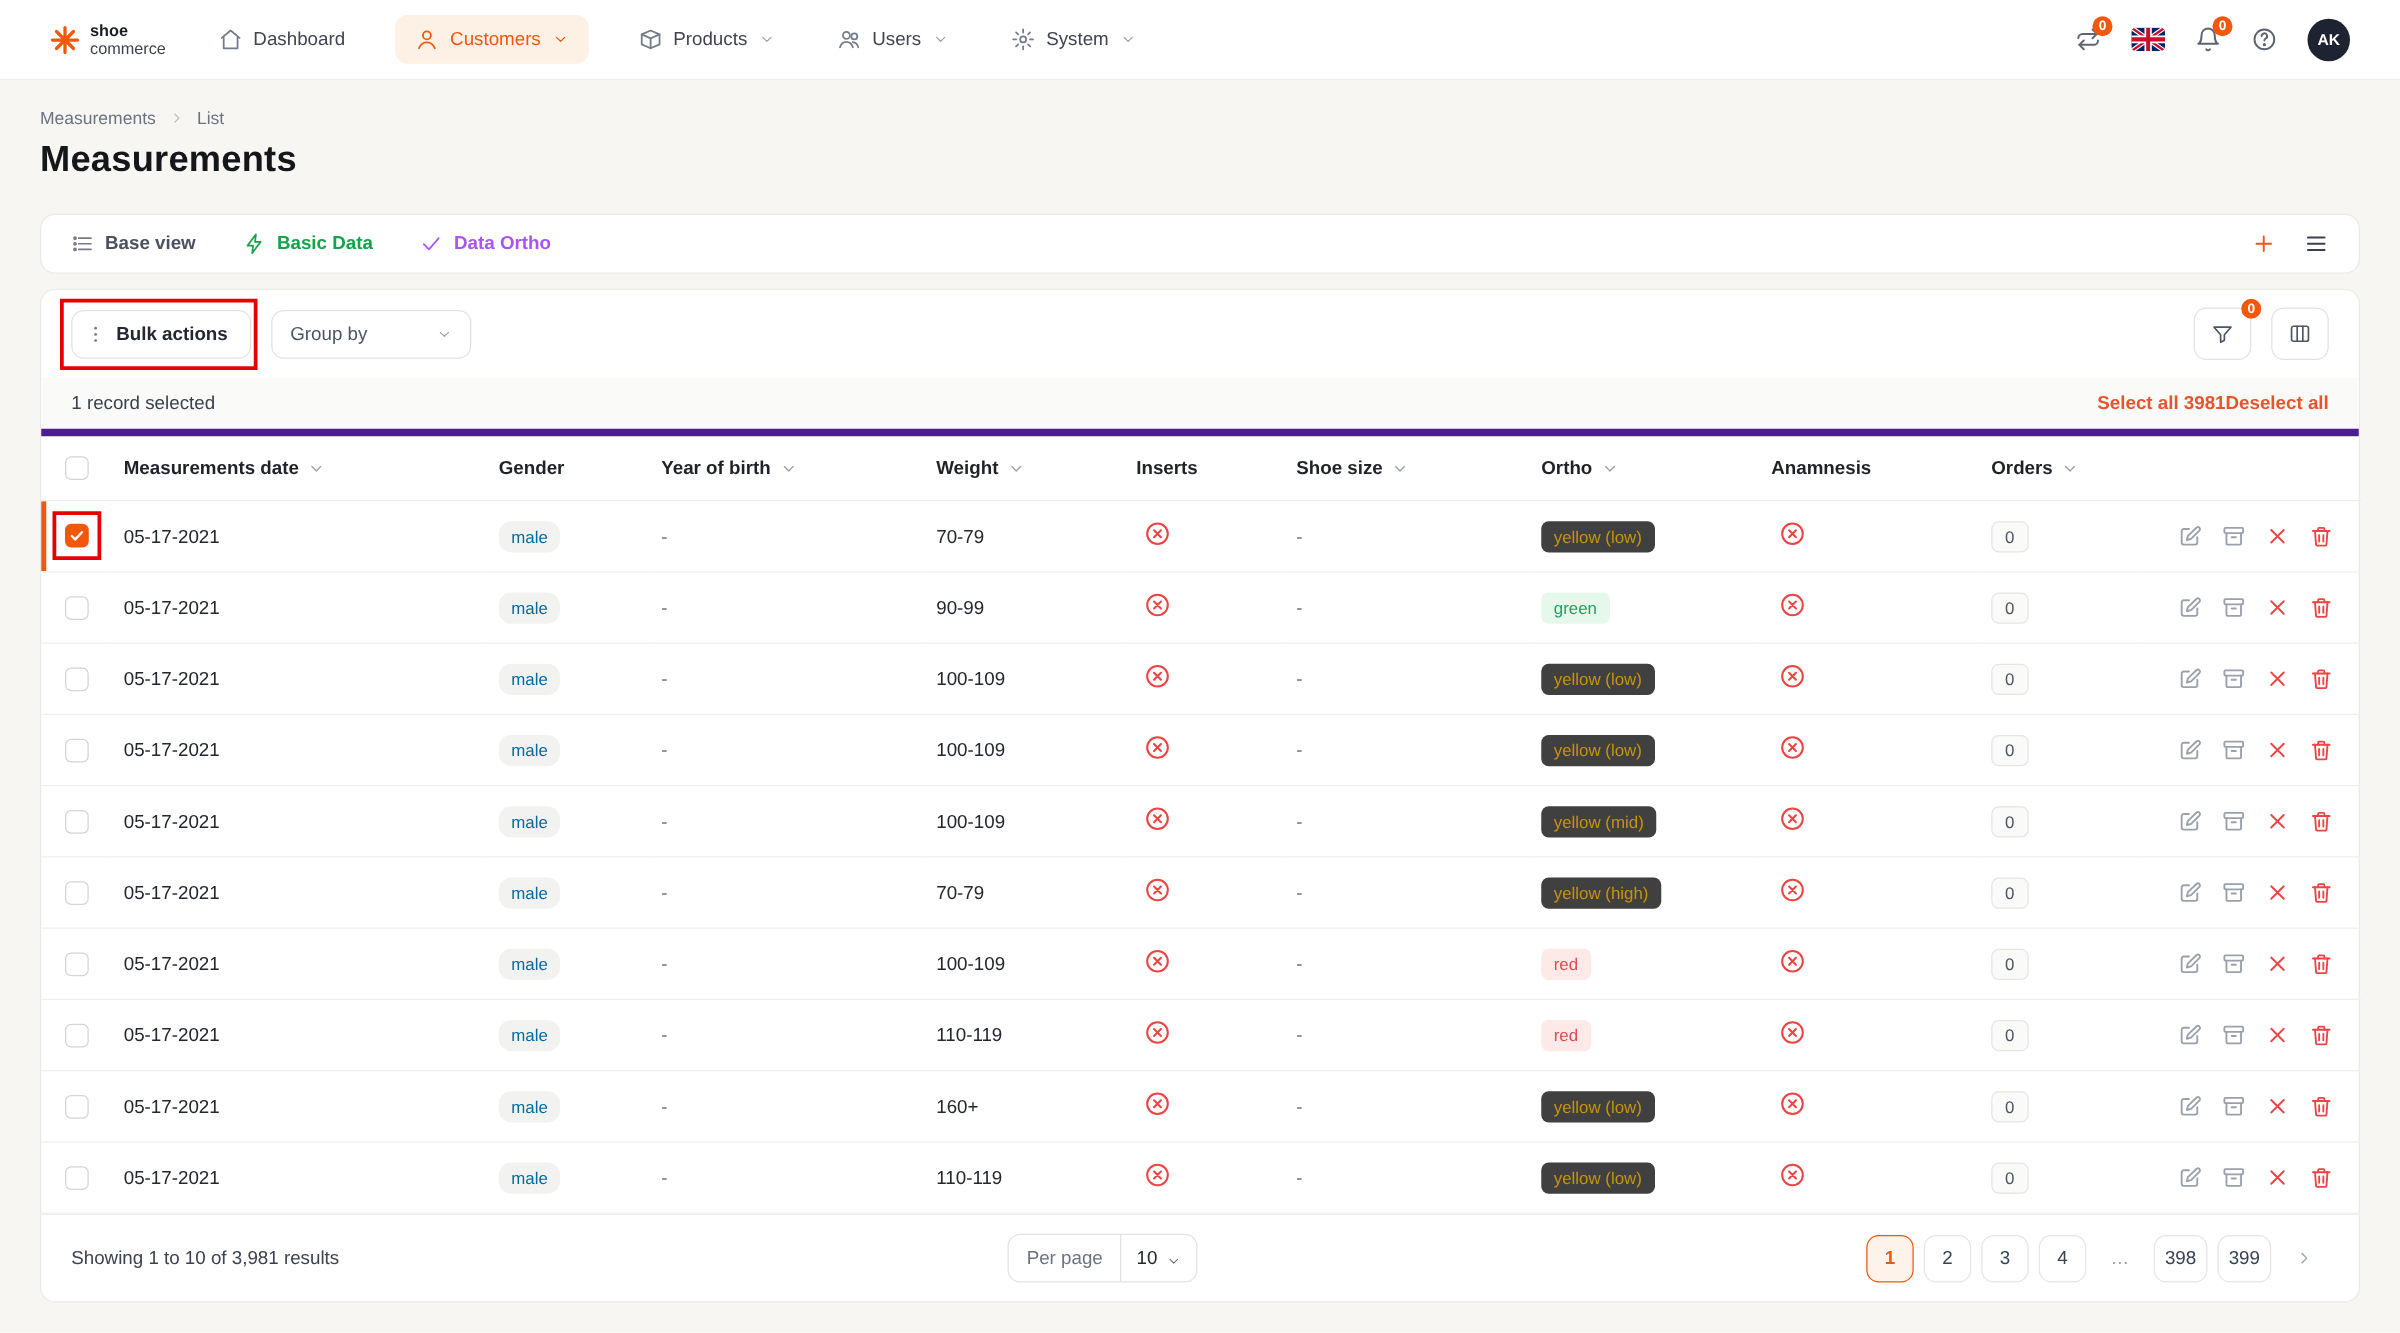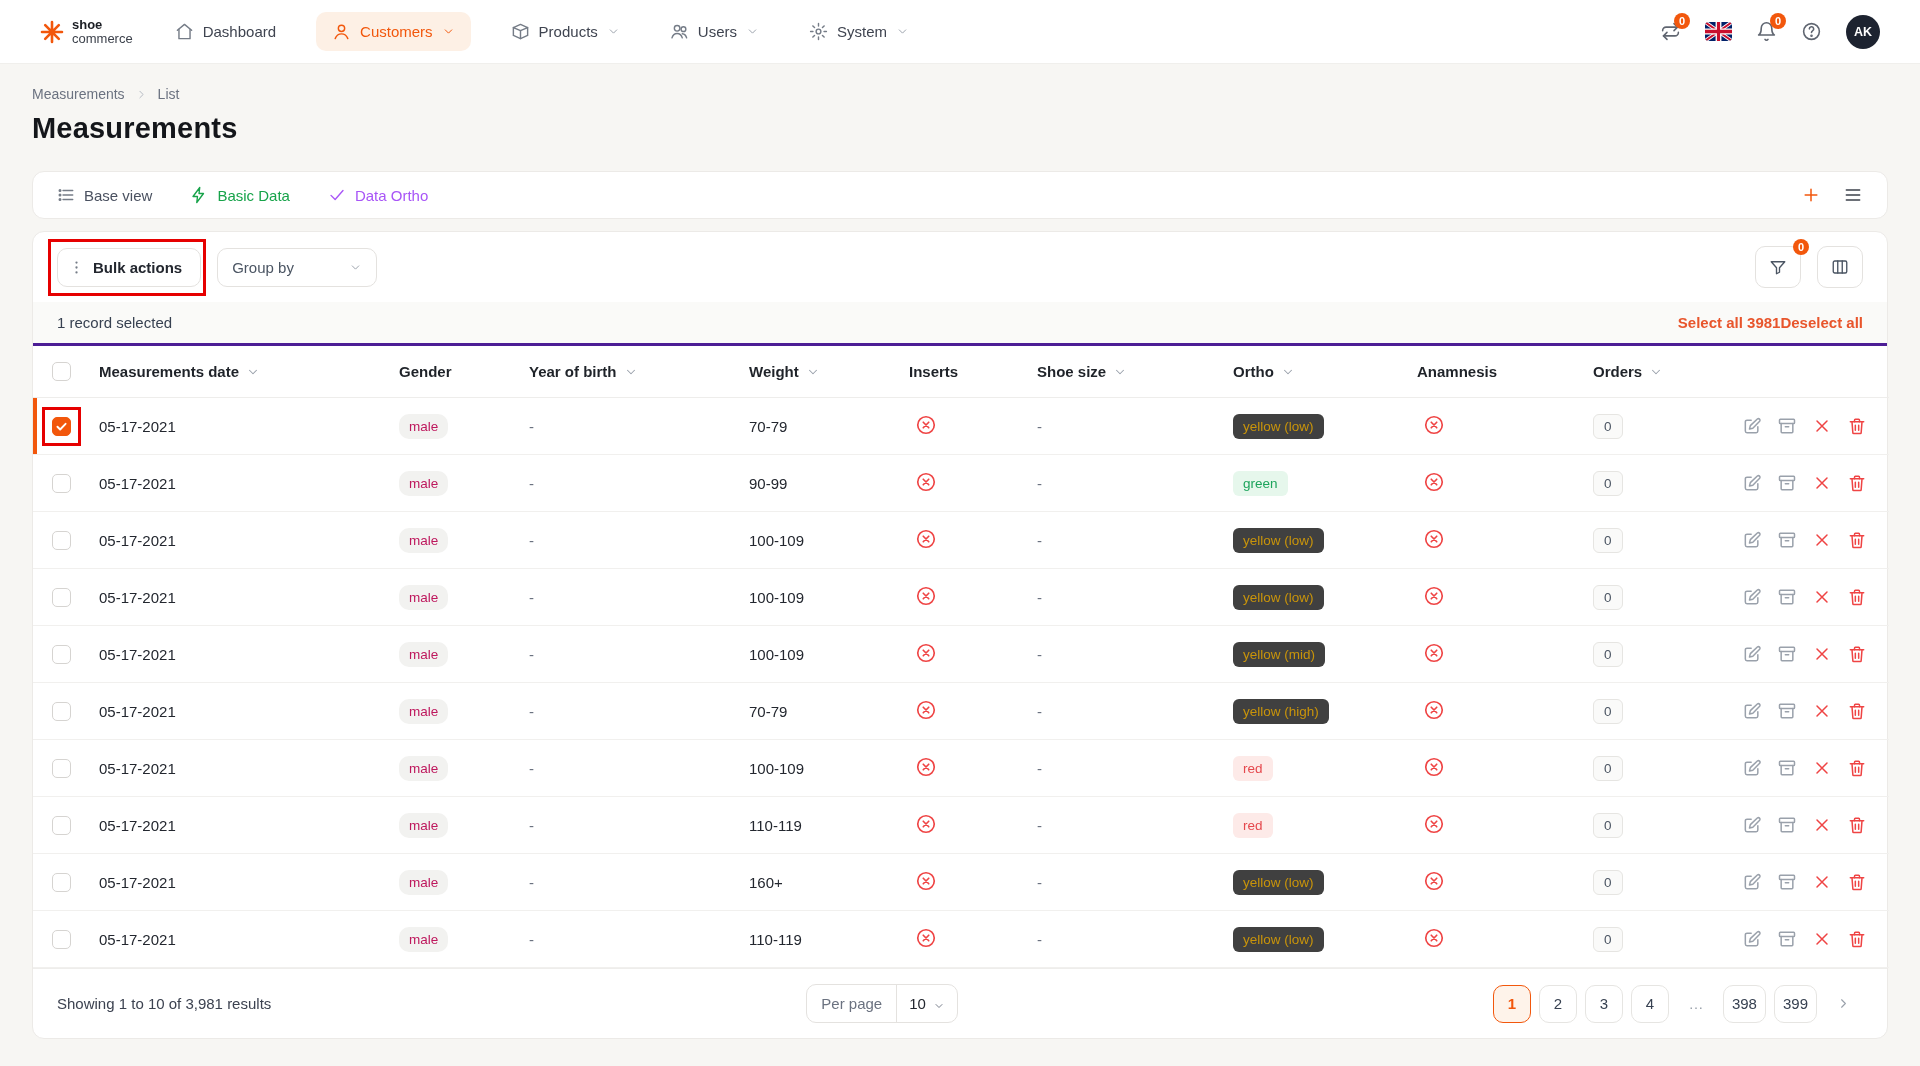--- a/index.html
+++ b/index.html
@@ -35,21 +35,21 @@
   .content{padding:22px 32px 0}
   .breadcrumb{display:flex;align-items:center;gap:10px;font-size:14px;color:#6b7280;margin-bottom:10px}
   .breadcrumb .bc-item{cursor:pointer}
   .breadcrumb .bc-sep{width:13px;height:13px;color:#b4b9c1}
   h1{font-size:29px;font-weight:700;color:#14161a;letter-spacing:.2px;margin-bottom:26px}
 
   .card{background:#fff;border:1px solid #eceae7;border-radius:12px}
 
   
   .tabs-card{height:48px;display:flex;align-items:center;padding:0 24px;gap:38px;margin-bottom:12px}
-  .view-tab{display:flex;align-items:center;gap:9px;font-size:15px;font-weight:400;cursor:pointer}
+  .view-tab{display:flex;gap:9px;font-size:15px;font-weight:700;cursor:pointer}
   .view-tab .icon{width:18px;height:18px}
   .tabs-right{margin-left:auto;display:flex;align-items:center;gap:22px}
   .tabs-right .icon{width:20px;height:20px;cursor:pointer}
   .plus-ic{color:#f2570c}
   .menu-ic{color:#3c414b}
 
   
   .toolbar{display:flex;align-items:center;gap:16px;padding:14px 24px}
   .btn{display:flex;align-items:center;border:1px solid #e4e2df;border-radius:10px;background:#fff;cursor:pointer}
   .bulk-btn{gap:8px;padding:10px 18px 10px 10px;font-size:15px;font-weight:600;color:#23272f}
@@ -58,37 +58,37 @@
   .groupby .icon{width:13px;height:13px;color:#9aa1ab}
   .toolbar-spacer{flex:1}
   .search-wrap{position:relative;width:306px}
   .search-wrap .icon{position:absolute;left:12px;top:50%;transform:translateY(-50%);width:17px;height:17px;color:#9aa1ab}
   .search-input{width:100%;height:42px;border:1px solid #e4e2df;border-radius:10px;padding:0 12px 0 38px;font-size:15px;font-family:"Liberation Sans",sans-serif;color:#23272f;outline:none}
   .search-input::placeholder{color:#9ca3af}
   .sq-btn{width:46px;height:42px;justify-content:center;position:relative}
   .sq-btn .icon{width:18px;height:18px;color:#4b5563}
 
   
-  .selection-bar{display:flex;align-items:center;justify-content:space-between;background:#fafaf8;padding:12px 24px;border-bottom:3px solid #4c1d95;font-size:15px;color:#374151}
+  .selection-bar{display:flex;align-items:center;justify-content:space-between;background:#fafaf8;padding:12px 24px;border-bottom:6px solid #4c1d95;font-size:15px;color:#374151}
   .sel-links{display:flex;}
   .sel-link{color:#e8552c;font-weight:600;cursor:pointer}
 
   
   table{width:100%;border-collapse:collapse;table-layout:fixed}
   thead th{font-size:15px;font-weight:700;color:#1f2329;text-align:left;padding:17px 10px;border-bottom:1px solid #eeedeb}
   .th-inner{display:flex;align-items:center;gap:7px}
   .th-chev{width:14px;height:14px;color:#9aa1ab}
   tbody td{height:57px;padding:0 10px;border-bottom:1px solid #f1f0ee;font-size:15px;color:#23272f;vertical-align:middle}
   .td-check,.th-check{text-align:center;padding:0}
   tr.selected td:first-child{box-shadow:inset 4px 0 0 #f2570c}
   .checkbox{width:19px;height:19px;border:1.5px solid #d6d4d1;border-radius:5px;background:#fff;display:inline-flex;align-items:center;justify-content:center;cursor:pointer;vertical-align:middle}
   .checkbox.checked{background:#f2570c;border-color:#f2570c}
   .checkbox.checked svg{width:13px;height:13px}
   .muted{color:#6b7280}
-  .badge-gray{background:#f2f2f0;border-radius:10px;padding:5px 10px;font-size:13.5px;color:#be185d;display:inline-block}
+  .badge-gray{background:#f2f2f0;border-radius:10px;padding:5px 10px;font-size:13.5px;color:#0369a1;display:inline-block}
   .badge-ortho{border-radius:6px;padding:5px 10px;font-size:13.5px;display:inline-block;white-space:nowrap}
   .badge-ortho.yellow{background:#404040;color:#c9940a}
   .badge-ortho.green{background:#e6f7ec;color:#1da45c}
   .badge-ortho.red{background:#fdeae8;color:#e5484d}
   .badge-orders{border:1px solid #e6e5e2;background:#fafaf9;border-radius:6px;padding:4px 10px;font-size:13.5px;color:#4b5563;display:inline-block}
   .cx{width:22px;height:22px;color:#ef4444;margin-left:6px}
   .td-actions{text-align:right;padding-right:22px !important;white-space:nowrap}
   .act{width:20px;height:20px;margin-left:15px;cursor:pointer;vertical-align:middle}
   .act.gray{color:#9aa1ab}
   .act.red{color:#ef4444}

